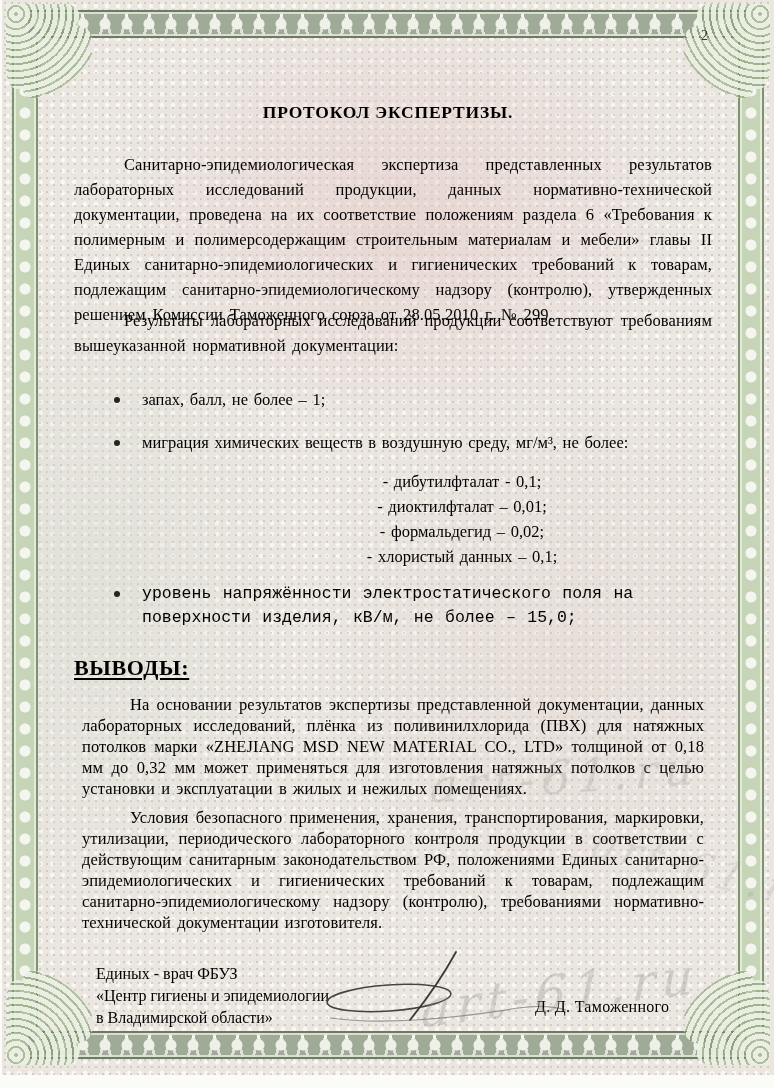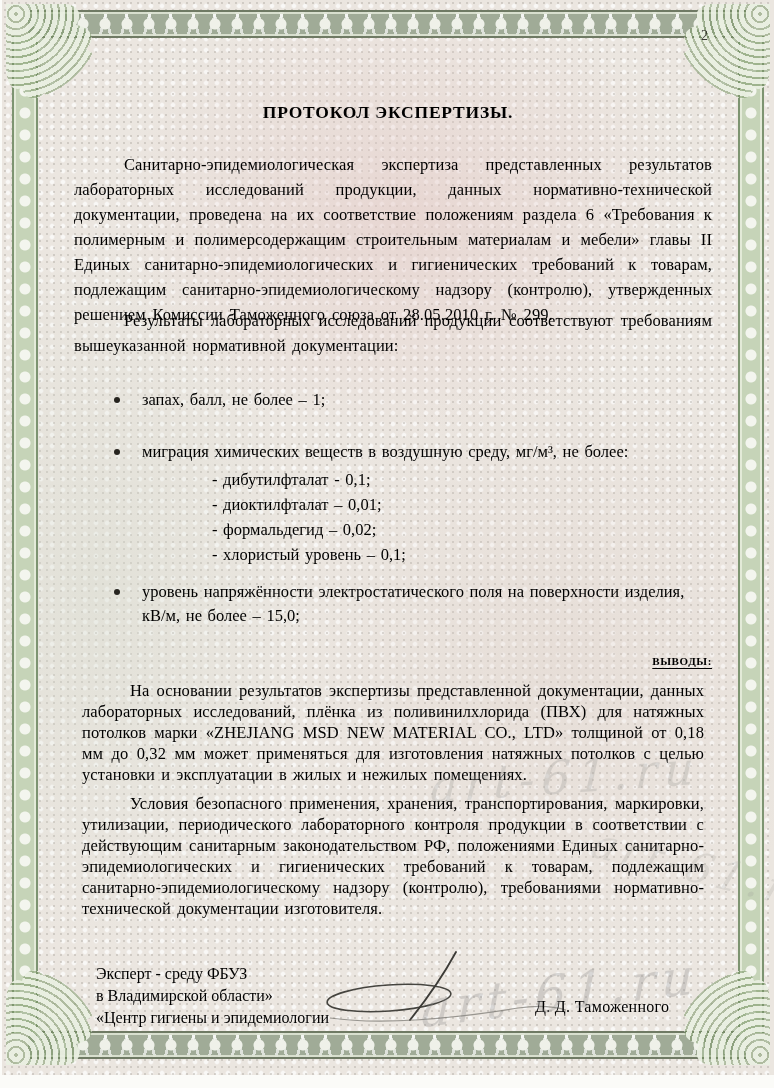--- a/index.html
+++ b/index.html
@@ -71,28 +71,28 @@
   }
   .para.indent{text-indent:50px;}
   .p-intro{top:152px;}
   .p-results{top:308px;}
   
   .bullets{position:absolute;left:72px;right:62px;top:388px;font-size:16.5px;}
   .bullet-row{position:relative;padding-left:68px;line-height:24px;word-spacing:1.5px;}
   .bullet-row .dot{
     position:absolute;left:40px;top:9px;width:6px;height:6px;border-radius:50%;background:#26241f;
   }
-  .row-2{margin-top:28px;}
-  .sub-list{margin-top:3px;padding-left:138px;line-height:25px;word-spacing:1.5px;}
-  .row-3{margin-top:13px;}
+  .row-2{margin-top:19px;}
+  .sub-list{margin-top:14px;padding-left:138px;line-height:25px;word-spacing:1.5px;text-align:center;}
+  .row-3{margin-top:13px;font-family:Liberation Mono, monospace;}
   
   .conclusions{position:absolute;left:72px;right:62px;top:655px;}
   .conclusions-heading{
-    font-size:11px;font-weight:bold;letter-spacing:.6px;
-    text-decoration:underline;text-underline-offset:3px;text-align:right;
+    font-size:22px;font-weight:bold;letter-spacing:.6px;
+    text-decoration:underline;text-underline-offset:3px;
   }
   .conclusions .para-flow{
     font-size:16.5px;line-height:21px;text-align:justify;
     word-spacing:2px;letter-spacing:.1px;text-indent:48px;margin:8px;
   }
   .cp1{margin-top:13px !important;}
   
   .signature{position:absolute;left:72px;right:62px;top:952px;height:90px;font-size:16px;}
   .sig-left{position:absolute;left:22px;top:11px;line-height:22px;}
   .sig-name{position:absolute;left:461px;top:46px;letter-spacing:.3px;}
@@ -133,39 +133,39 @@
       <span>запах, балл, не более – 1;</span>
     </div>
     <div class="bullet-row row-2">
       <span class="dot"></span>
       <span>миграция химических веществ в воздушную среду, мг/м³, не более:</span>
     </div>
     <div class="sub-list">
       <div>- дибутилфталат - 0,1;</div>
       <div>- диоктилфталат – 0,01;</div>
       <div>- формальдегид – 0,02;</div>
-      <div>- хлористый уровень – 0,1;</div>
+      <div>- хлористый данных – 0,1;</div>
     </div>
     <div class="bullet-row row-3">
       <span class="dot"></span>
       <span>уровень напряжённости электростатического поля на поверхности изделия, кВ/м, не более – 15,0;</span>
     </div>
   </div>
 
   <div class="conclusions">
     <div class="conclusions-heading">ВЫВОДЫ:</div>
     <p class="para-flow cp1">На основании результатов экспертизы представленной документации, данных лабораторных исследований, плёнка из поливинилхлорида (ПВХ) для натяжных потолков марки «ZHEJIANG MSD NEW MATERIAL CO., LTD» толщиной от 0,18 мм до 0,32 мм может применяться для изготовления натяжных потолков с целью установки и эксплуатации в жилых и нежилых помещениях.</p>
     <p class="para-flow">Условия безопасного применения, хранения, транспортирования, маркировки, утилизации, периодического лабораторного контроля продукции в соответствии с действующим санитарным законодательством РФ, положениями Единых санитарно-эпидемиологических и гигиенических требований к товарам, подлежащим санитарно-эпидемиологическому надзору (контролю), требованиями нормативно-технической документации изготовителя.</p>
   </div>
 
   <div class="signature">
     <div class="sig-left">
-      <div>Эксперт - среду ФБУЗ</div>
+      <div>Единых - врач ФБУЗ</div>
+      <div>«Центр гигиены и эпидемиологии</div>
       <div>в Владимирской области»</div>
-      <div>«Центр гигиены и эпидемиологии</div>
     </div>
     <svg class="sig-scribble" width="300" height="92" viewBox="0 0 300 92">
       <ellipse cx="85" cy="52" rx="62" ry="13" fill="none" stroke="#45443f" stroke-width="1.6" transform="rotate(-4 85 52)"></ellipse>
       <path d="M152,6 C140,28 122,54 106,74" stroke="#3c3b37" stroke-width="1.8" fill="none" stroke-linecap="round"></path>
       <path d="M26,72 C82,80 152,72 214,62 C236,59 252,61 262,64" stroke="#6b6a64" stroke-width="1.2" fill="none" opacity="0.65"></path>
     </svg>
     <div class="sig-name">Д. Д. Таможенного</div>
   </div>
 
   <div class="wm wm1">art-61.ru</div>

